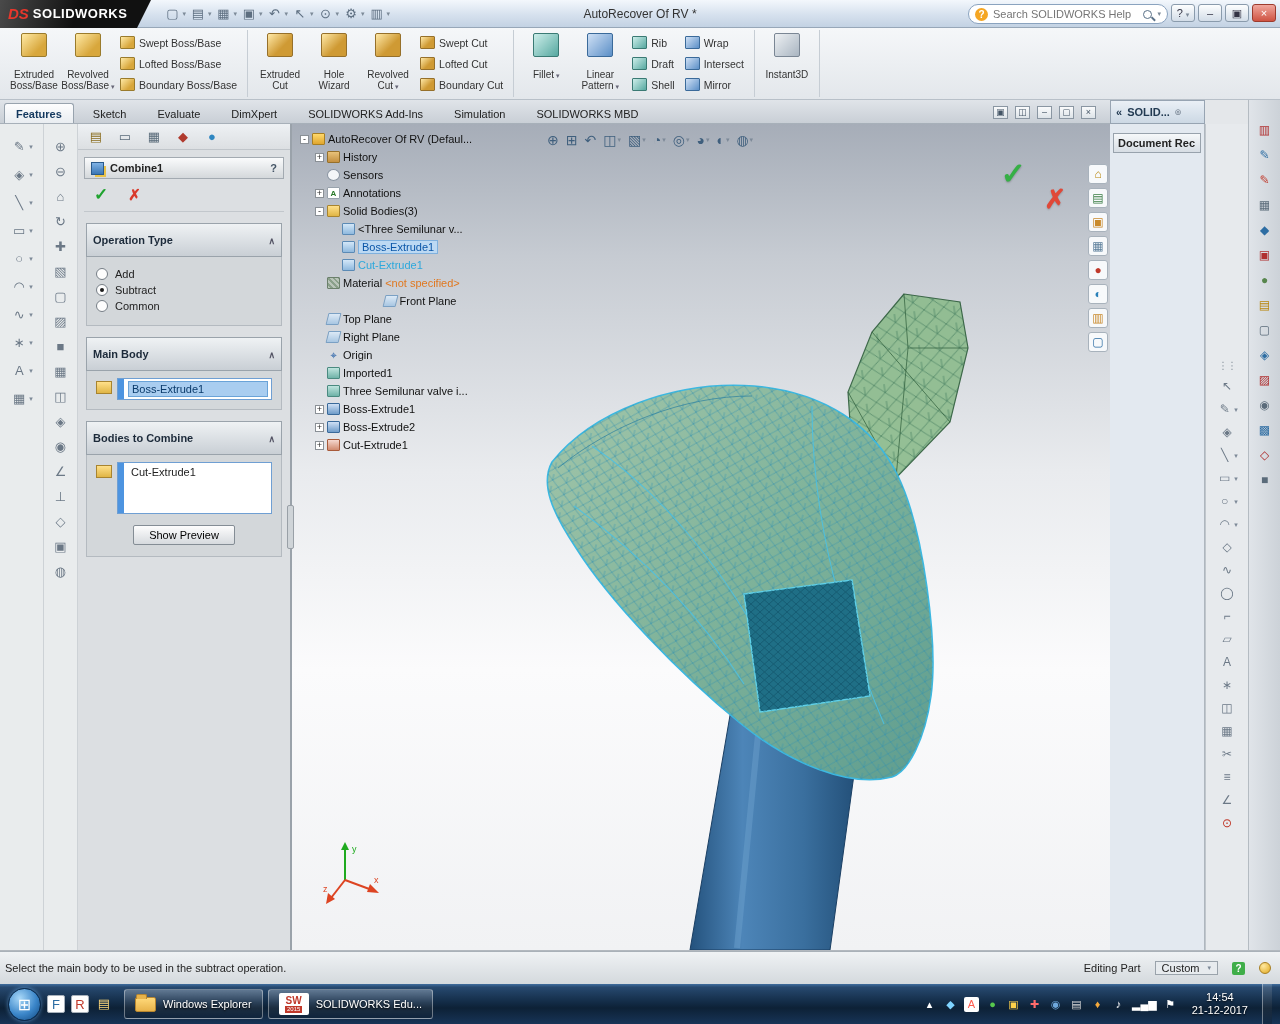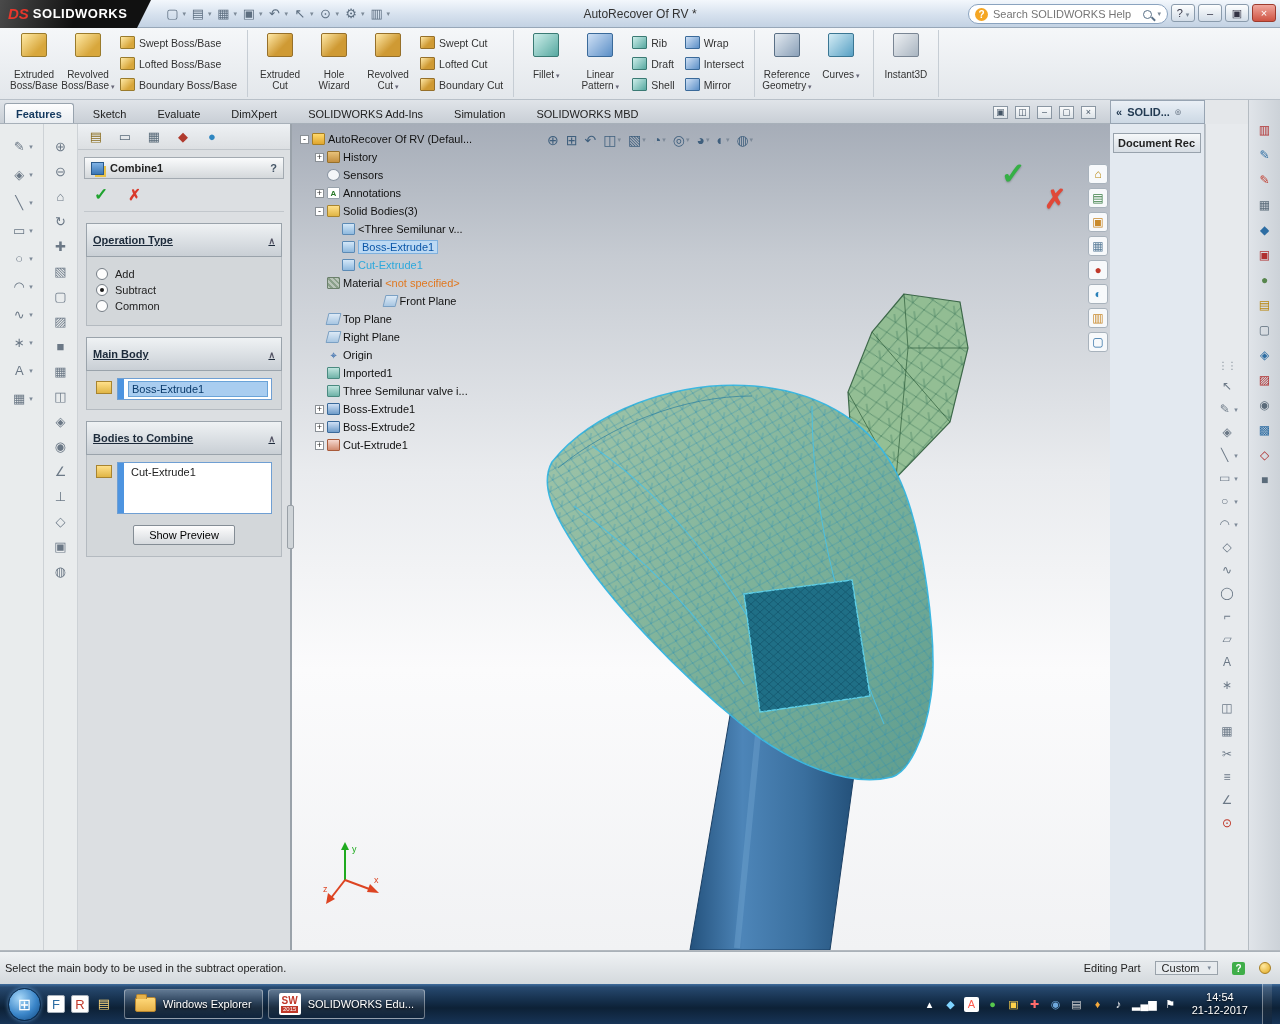--- a/index.html
+++ b/index.html
@@ -82,21 +82,21 @@
   .pm-header { margin:7px 6px 0; height:22px; background:linear-gradient(#fafbfc,#d4d8db);
     border:1px solid #a3aab1; display:flex; align-items:center; gap:6px; padding:0 6px; font-weight:bold; }
   .combine-ico { width:13px; height:13px; background:linear-gradient(#7fb2e5,#3a76b5); border:1px solid #2a5a8c;
     box-shadow:3px 3px 0 -1px #e8c24a; }
   .pm-help { margin-left:auto; color:#456; font-weight:bold; }
   .pm-actions { display:flex; align-items:center; gap:20px; margin:0 6px; padding:5px 10px 6px; border-bottom:1px solid #c2c7cc; }
   .ok-glyph { color:#1fa32f; font-size:17px; font-weight:bold; }
   .cancel-glyph { color:#d93a2b; font-size:15px; font-weight:bold; }
   .pm-group { margin:11px 8px 0; }
   .pm-group-header { height:29px; background:linear-gradient(#eff2f4,#c9cfd5); border:1px solid #9aa3ab;
-    display:flex; align-items:center; justify-content:space-between; padding:16px 6px; font-weight:bold; color:#1c2a3a;text-decoration:underline; }
+    display:flex; align-items:center; justify-content:space-between; padding:16px 6px; font-weight:bold; color:#1c2a3a; }
   .chev::after { content:"∧"; font-size:9px; color:#556; }
   .pm-group-body { background:#d3d7da; border:1px solid #b4bac0; border-top:none; padding:7px 9px 9px; }
   .radio { display:flex; align-items:center; gap:7px; margin:4px 0; }
   .radio .dot { width:12px; height:12px; border-radius:50%; background:#fdfdfd; border:1px solid #767e86; position:relative; flex:none; }
   .radio.sel .dot::after { content:""; position:absolute; inset:3px; background:#1c1c1c; border-radius:50%; }
   .selrow { display:flex; align-items:flex-start; gap:5px; }
   .cube-ico { width:16px; height:13px; margin-top:3px; background:linear-gradient(#ffe08a,#e0b545);
     border:1px solid #a8842f; flex:none; }
   .selbox { flex:1; background:#fff; border:1px solid #6f9fd3; min-height:22px; position:relative; padding:2px 3px 2px 10px; }
   .selbox::before { content:""; position:absolute; left:0; top:0; bottom:0; width:6px; background:#4d94e0; }
@@ -193,21 +193,21 @@
     color:#fff; font-size:16px; text-align:center; line-height:31px; flex:none; box-shadow:0 0 4px rgba(120,190,255,.6); }
   #tb-quick { display:flex; align-items:center; gap:6px; margin-right:6px; }
   #tb-quick .ic { color:#fff; }
   .tb-btn { height:30px; margin-left:5px; padding:0 10px; display:flex; align-items:center; gap:7px;
     background:linear-gradient(rgba(255,255,255,.28),rgba(255,255,255,.10) 45%,rgba(0,0,0,.18));
     border:1px solid rgba(255,255,255,.38); border-radius:3px; color:#fff; text-shadow:0 1px 2px #000; font-size:11px; }
   .folder-ico { width:21px; height:15px; background:linear-gradient(#ffd97a,#e8b34a); border:1px solid #b8862f;
     border-radius:2px; position:relative; flex:none; }
   .folder-ico::before { content:""; position:absolute; top:-4px; left:0; width:9px; height:4px;
     background:#e8b34a; border:1px solid #b8862f; border-bottom:none; border-radius:2px 2px 0 0; }
-  .sw-ico { width:22px; height:22px; background:#fff; border-radius:2px; display:flex; flex-direction:column;
+  .sw-ico { width:30px; height:22px; background:#fff; border-radius:2px; display:flex; flex-direction:column;
     align-items:center; justify-content:center; flex:none; text-shadow:none; }
   .sw-ico b { color:#c0392b; font-size:10px; line-height:10px; }
   .sw-ico i { font-style:normal; font-size:6px; background:#c0392b; color:#fff; padding:0 2px; line-height:7px; }
   .tray { margin-left:auto; display:flex; align-items:center; gap:6px; padding:0 6px; height:100%; }
   .tray-ic { min-width:15px; height:15px; font-size:11px; line-height:15px; text-align:center; border-radius:2px; }
   .clock { color:#fff; text-align:center; font-size:11px; line-height:13px; padding:0 8px; text-shadow:0 1px 2px #000; }
   .show-desktop { width:10px; height:40px; border-left:1px solid rgba(255,255,255,.4);
     background:linear-gradient(rgba(255,255,255,.15),rgba(0,0,0,.2)); }
 </style>
 </head>
@@ -353,30 +353,20 @@
           <span class="slabel">Wrap</span>
         </div>
         <div class="smallbtn">
           <span class="sico ico-blue"></span>
           <span class="slabel">Intersect</span>
         </div>
         <div class="smallbtn">
           <span class="sico ico-blue"></span>
           <span class="slabel">Mirror</span>
         </div>
-      </div>
-    </div>
-    <div class="rgroup">
-      <div class="bigbtn has-dd">
-        <span class="bico ico-ref"></span>
-        <span class="blabel">Reference Geometry</span>
-      </div>
-      <div class="bigbtn has-dd">
-        <span class="bico ico-curve"></span>
-        <span class="blabel">Curves</span>
       </div>
     </div>
     <div class="rgroup">
       <div class="bigbtn">
         <span class="bico ico-gray"></span>
         <span class="blabel">Instant3D</span>
       </div>
     </div>
   </div>
 

